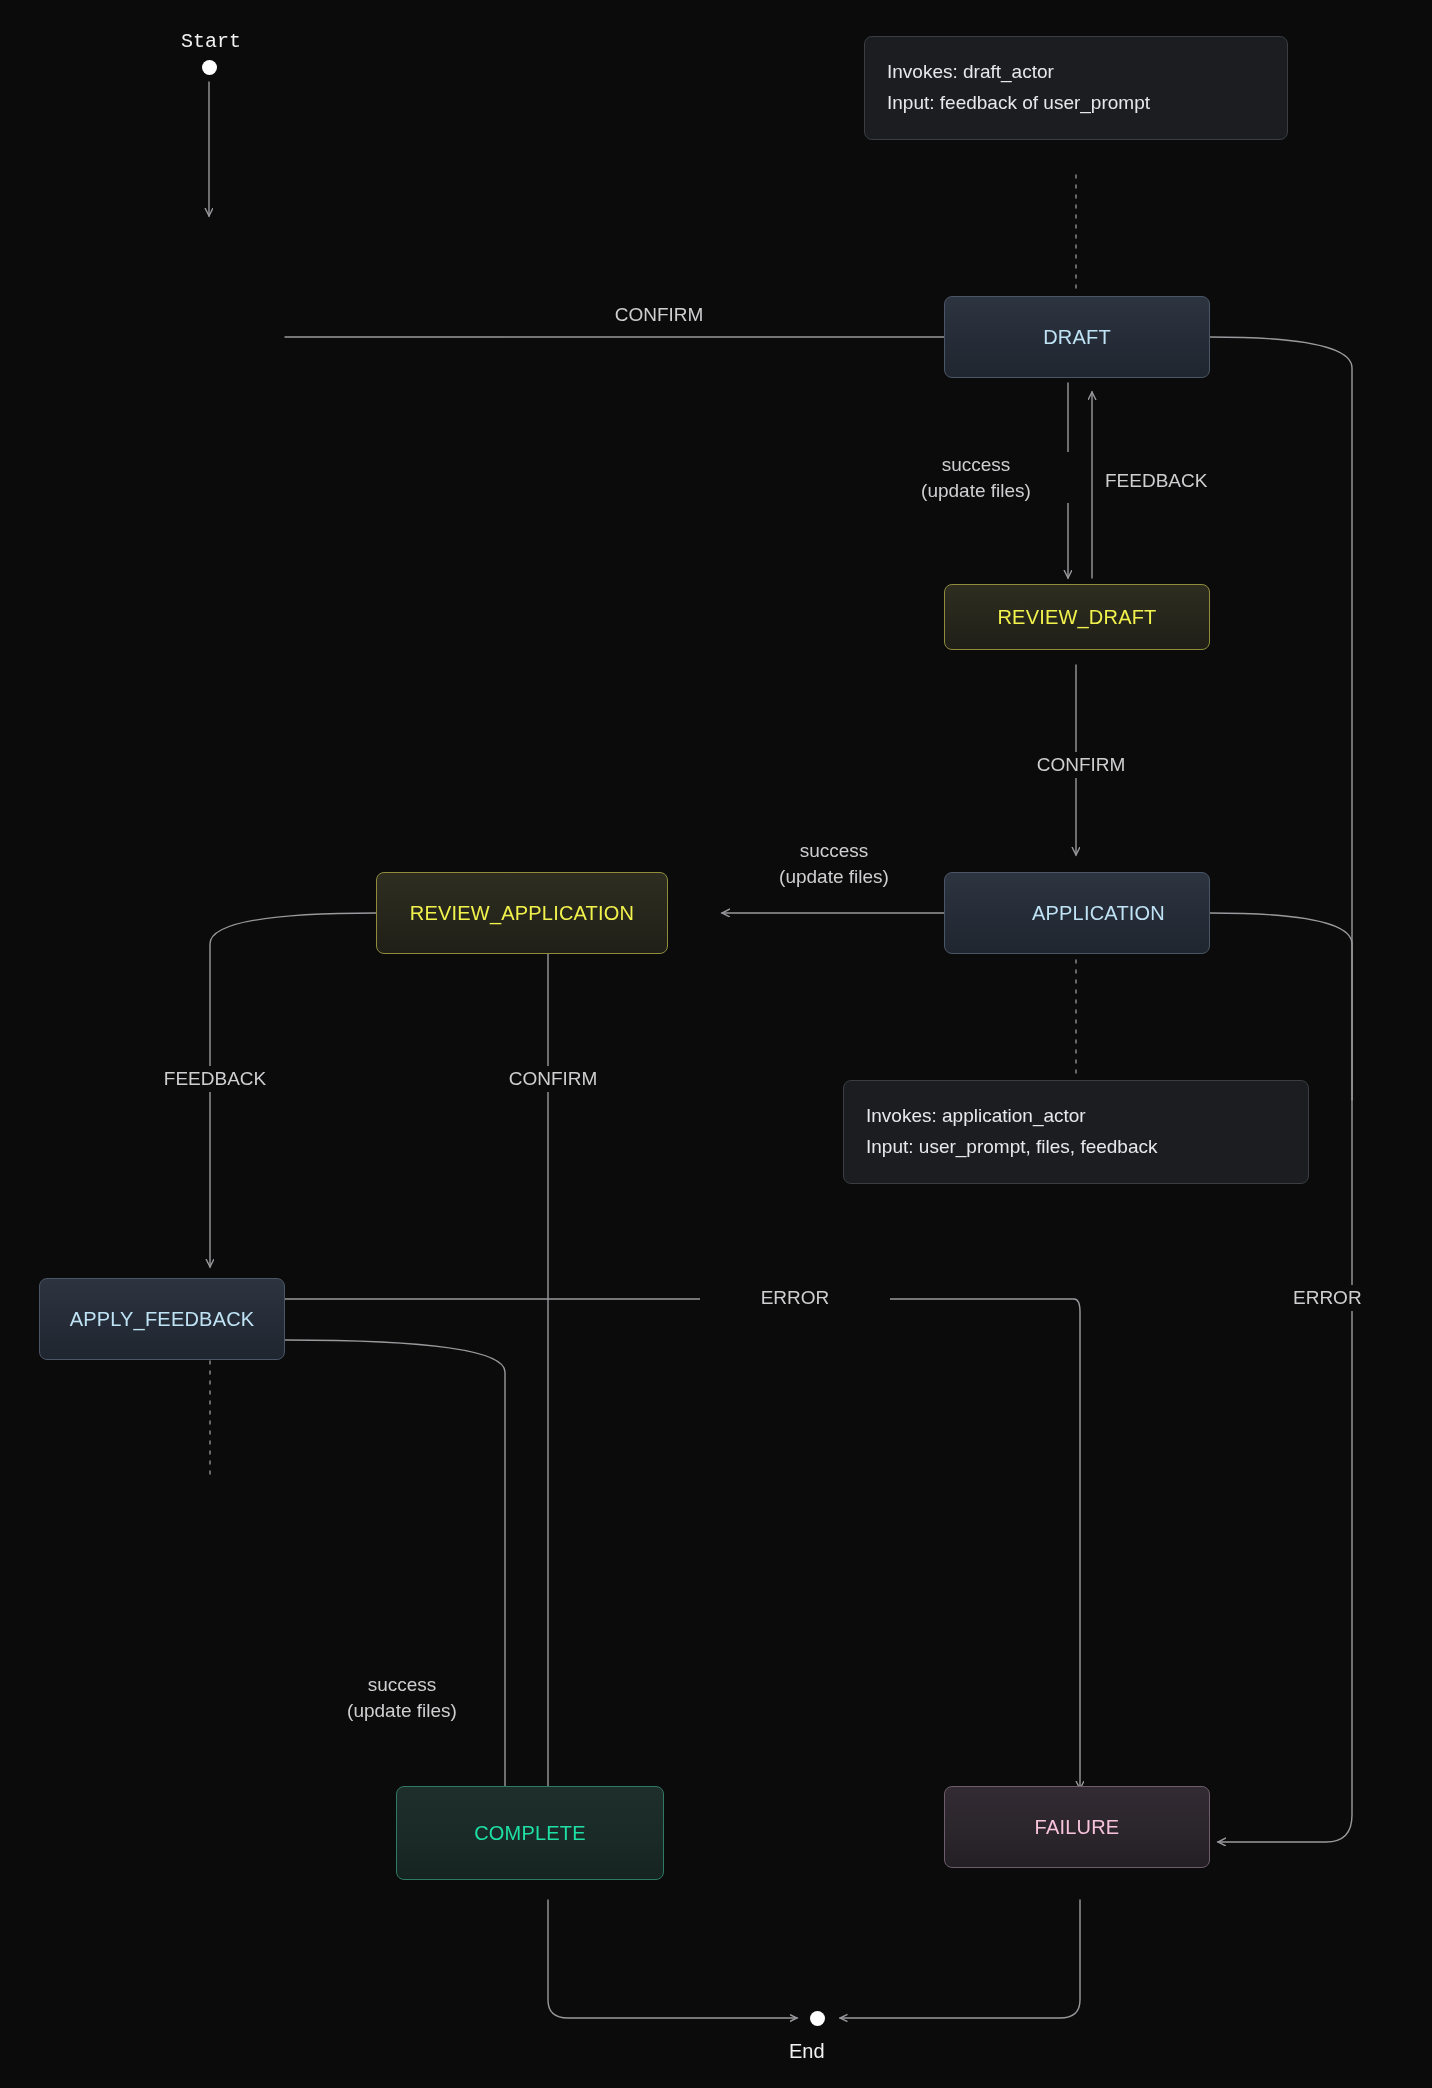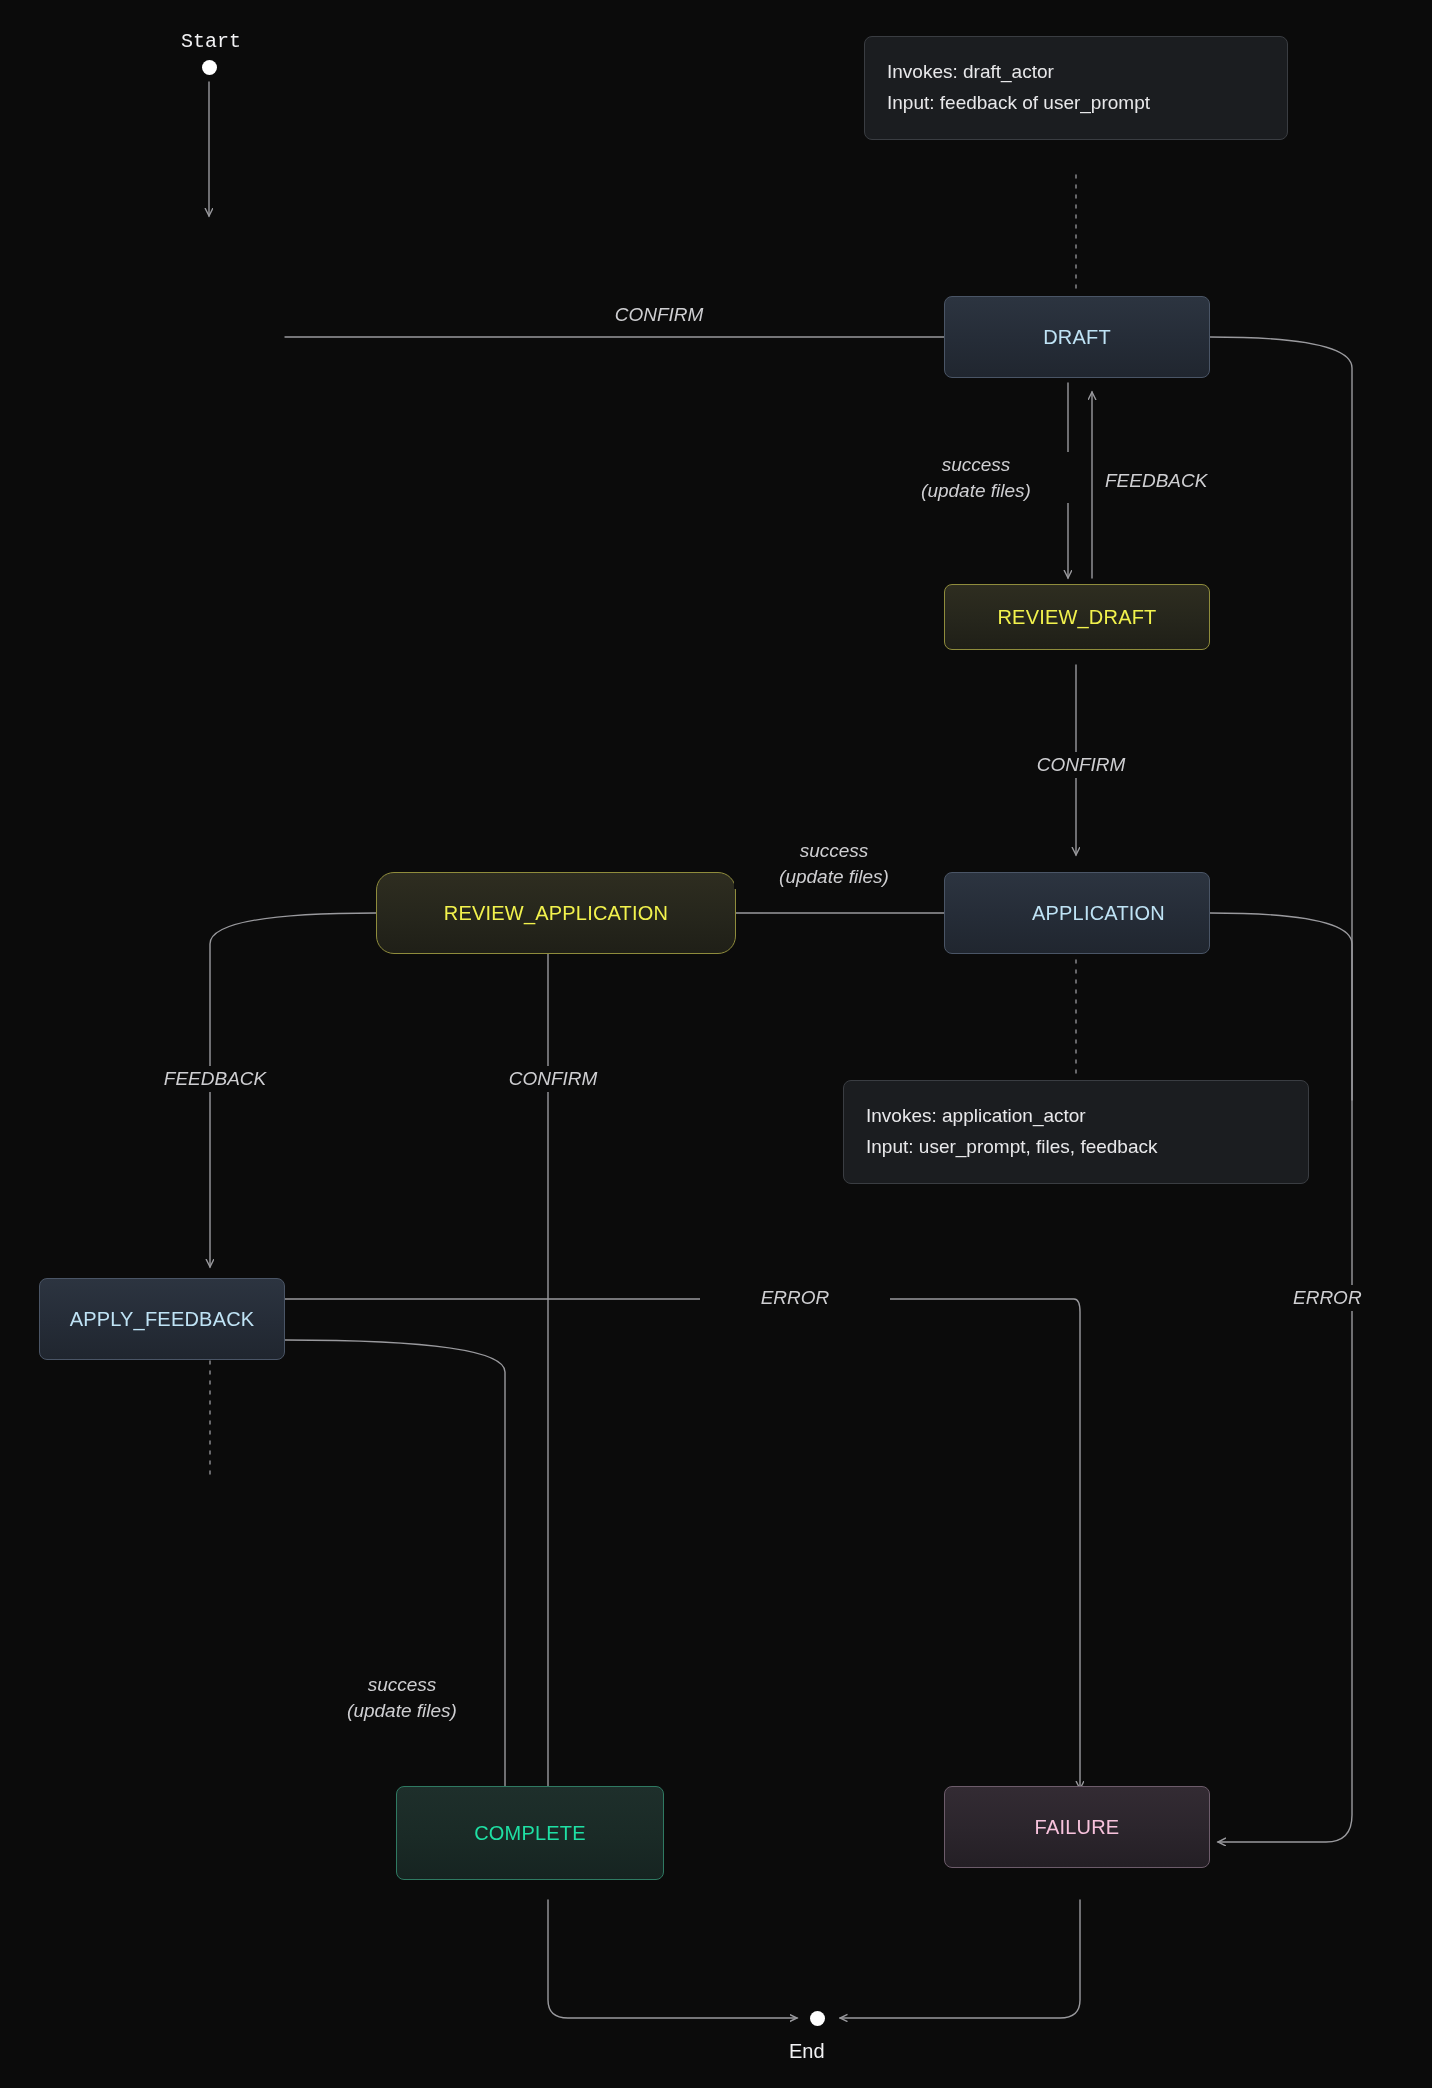--- a/index.html
+++ b/index.html
@@ -96,21 +96,20 @@
   .edge-label {
     position: absolute;
     color: #cfcfd2;
     font-size: 19px;
     line-height: 1.35;
     white-space: pre;
     text-align: center;
     user-select: none;
     background: #0b0b0b;
     padding: 0 5px;
-    font-style: italic;
   }
 </style>
 </head>
 <body>
 
 <div id="stage">
 
   <svg class="edges" viewBox="0 0 1432 2088" xmlns="http://www.w3.org/2000/svg">
     <defs>
       <marker id="arrow" markerWidth="10" markerHeight="10" refX="8" refY="4" orient="auto" markerUnits="userSpaceOnUse">
@@ -168,21 +167,21 @@
 
 
   <div class="node blue" style="left:944px; top:296px; width:266px; height:82px;justify-content:center;">
     <span>DRAFT</span>
   </div>
 
   <div class="node yellow" style="left:944px; top:584px; width:266px; height:66px;align-items:center;">
     <span>REVIEW_DRAFT</span>
   </div>
 
-  <div class="node yellow" style="left:376px; top:872px; width:360px; height:82px;border-radius:18px;">
+  <div class="node yellow" style="left:376px; top:872px; width:292px; height:82px;">
     <span>REVIEW_APPLICATION</span>
   </div>
 
   <div class="node blue" style="left:944px; top:872px; width:266px; height:82px;padding-left:43px;">
     <span>APPLICATION</span>
   </div>
 
   <div class="node blue" style="left:39px; top:1278px; width:246px; height:82px;">
     <span>APPLY_FEEDBACK</span>
   </div>

